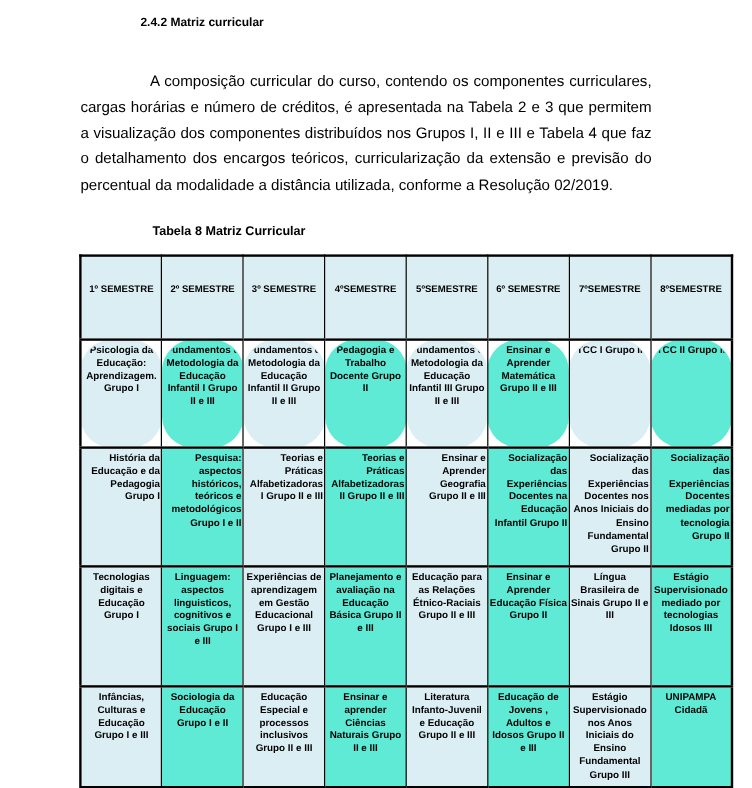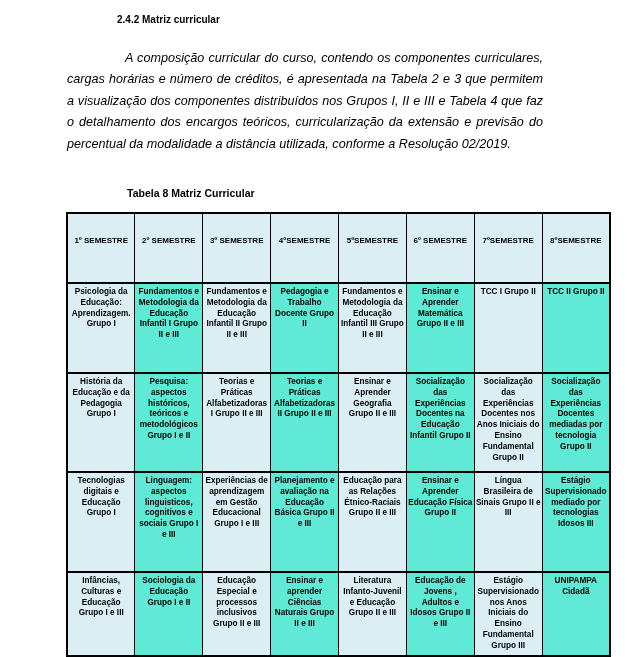--- a/index.html
+++ b/index.html
@@ -1,29 +1,29 @@
 <!DOCTYPE html>
 <html><head>
   <meta charset="utf-8">
   <style>
     html, body { margin: 0; padding: 0; background: #ffffff; }
     body { width: 627px; height: 657px; position: relative; overflow: hidden;
            font-family: "Liberation Sans", sans-serif; color: #000; }
     .heading { position: absolute; left: 117px; top: 14px; font-size: 10px; font-weight: bold; }
-    .para { position: absolute; left: 67px; top: 48px; width: 476px; font-size: 12.6px; line-height: 21.4px;
-            text-align: justify; text-indent: 58px; font-style: italic; }
+    .para { position: absolute; left: 67px; top: 58px; width: 476px; font-size: 12.6px; line-height: 21.4px;
+            text-align: justify; text-indent: 58px; }
     .caption { position: absolute; left: 127px; top: 187px; font-size: 10.5px; font-weight: bold; }
     table.matrix { position: absolute; left: 66px; top: 212px; width: 545px; border-collapse: collapse;
                    table-layout: fixed; border: 2px solid #000; padding-left: 20px; }
     table.matrix th, table.matrix td { border: 1px solid #000; vertical-align: top; text-align: center;
                    font-size: 8.2px; font-weight: bold; line-height: 10.8px; padding: 3px 1px 0 1px;
                    overflow: hidden; word-wrap: break-word; }
     table.matrix th { height: 54px; vertical-align: middle; padding: 0 2px 14px 2px; font-size: 8px; border-bottom: 2px solid #000; }
-    table.matrix tr.r1 td { height: 85px; }
-    table.matrix tr.r2 td { height: 94px; }
+    table.matrix tr.r1 td { height: 85px; border-radius: 26px; }
+    table.matrix tr.r2 td { height: 94px; text-align: right; }
     table.matrix tr.r3 td { height: 95px; margin-top: 32px; }
     table.matrix tr.r4 td { height: 79px; }
     table.matrix tr.body-row td { border-bottom: 2px solid #000; }
     .shade { background: #dbeef4; }
     .plain { background: #5eead4; }
   </style>
 </head>
 <body>
 
 <div class="heading">2.4.2 Matriz curricular</div>

